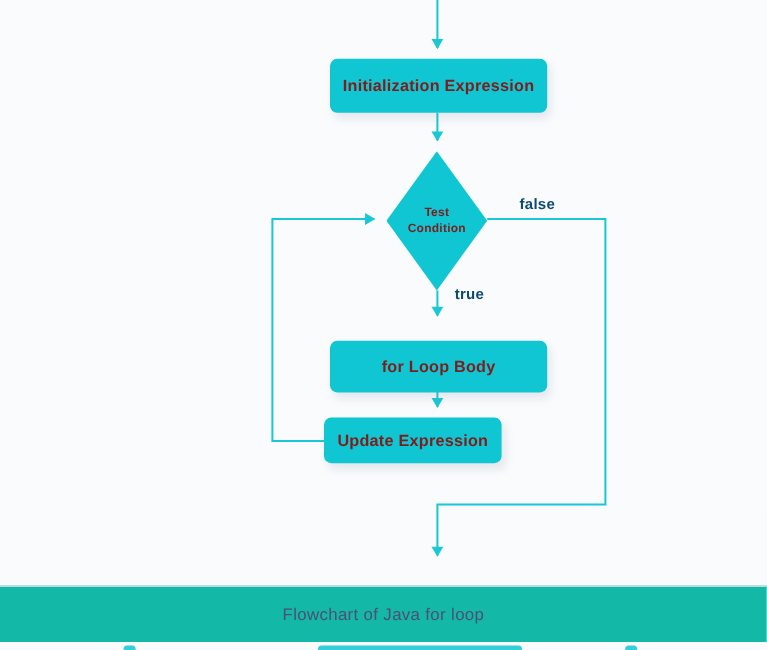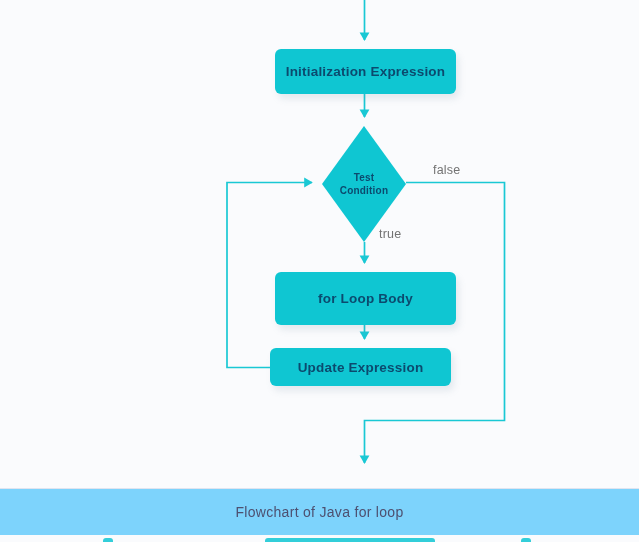--- a/index.html
+++ b/index.html
@@ -34,34 +34,34 @@
     top: 0;
   }
   
   .node {
     position: absolute;
     box-sizing: border-box;
     display: flex;
     align-items: center;
     justify-content: center;
     text-align: center;
-    color: #0c4a6e;
+    color: #7f1d1d;
     font-weight: bold;
     letter-spacing: 0.2px;
     -webkit-font-smoothing: antialiased;
   }
   .box {
     background: #0fc6d2;
     border-radius: 6px;
     font-size: 13.5px;
     box-shadow: 3px 5px 7px rgba(120,140,160,0.16);
   }
   #node-init   { left: 275px; top: 49px;  width: 181px; height: 45px; }
-  #node-body   { left: 275px; top: 272px; width: 181px; height: 53px; }
-  #node-update { left: 270px; top: 348px; width: 181px; height: 38px; align-items: center; }
+  #node-body   { left: 275px; top: 284px; width: 181px; height: 43px; }
+  #node-update { left: 270px; top: 348px; width: 148px; height: 38px; align-items: center; }
 
   #node-test {
     left: 322px;
     top: 126px;
     width: 84px;
     height: 116px;
     font-size: 10px;
     line-height: 1.32;
   }
   #node-test .diamond-shape {
@@ -74,39 +74,39 @@
   }
   #node-test .diamond-label {
     position: relative;
     z-index: 2;
     white-space: pre-line;
   }
 
   
   .edge-label {
     position: absolute;
-    color: #737373;
+    color: #0c4a6e;
     font-size: 12.5px;
-    font-weight: normal;
+    font-weight: bold;
     letter-spacing: 0.2px;
     white-space: nowrap;
     -webkit-font-smoothing: antialiased;
   }
   #label-false { left: 433px; top: 163px; }
-  #label-true  { left: 379px; top: 227px; }
+  #label-true  { left: 379px; top: 238px; }
   #label-term  { left: 382px; top: 433px; }
 
   
   #caption-bar {
     position: absolute;
     left: 0;
     top: 488px;
     width: 639px;
     height: 46px;
-    background: #7dd3fc;
+    background: #14b8a6;
     border-top: 1px solid #dfe4f0;
     border-bottom: 1px solid #dfe4f0;
     display: flex;
     align-items: center;
     justify-content: center;
   }
   #caption-text {
     color: #4d5070;
     font-size: 14px;
     letter-spacing: 0.3px;

